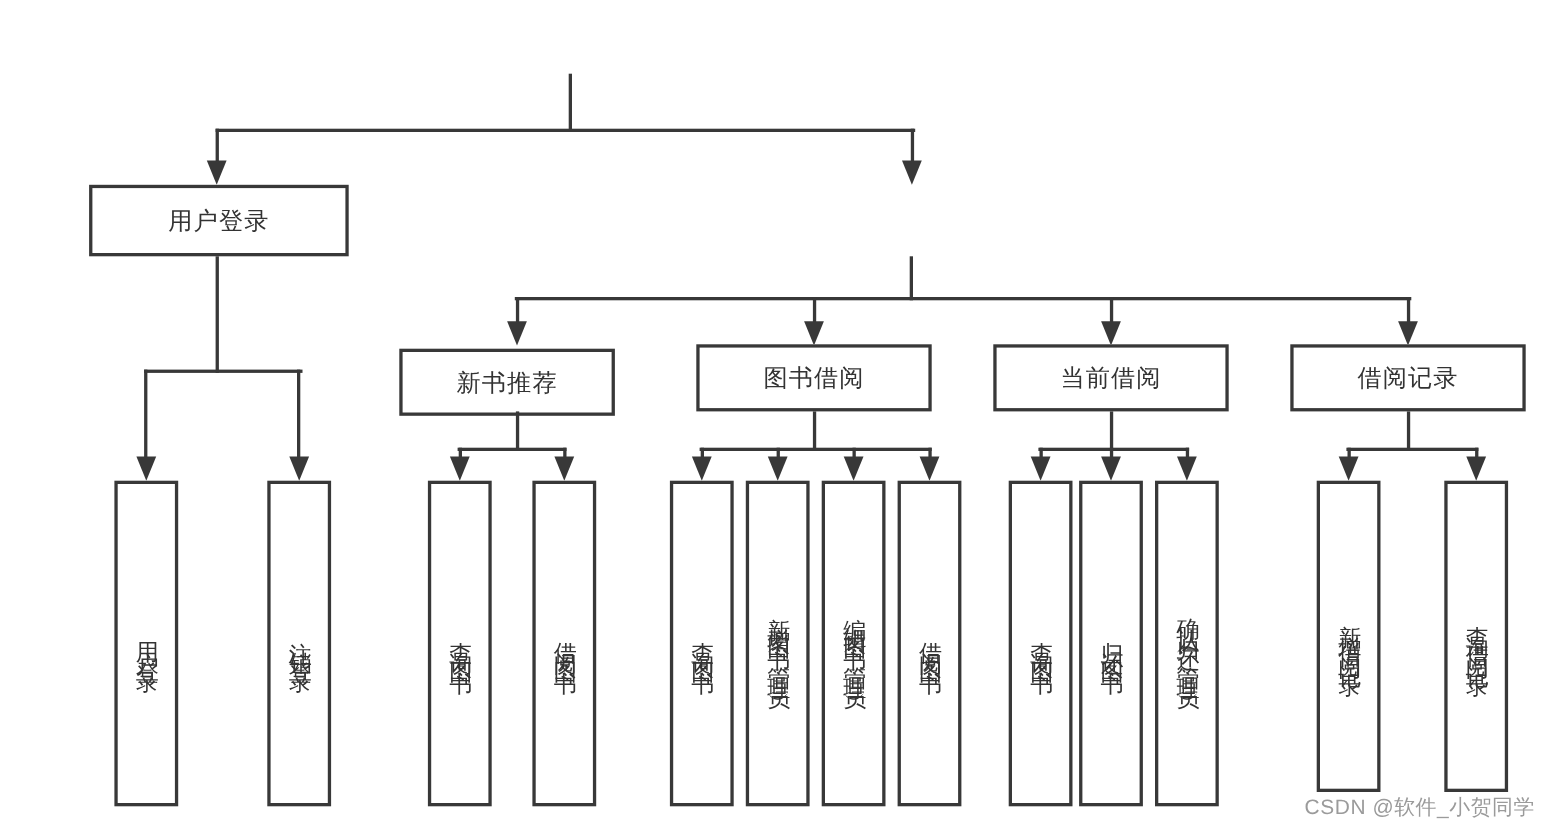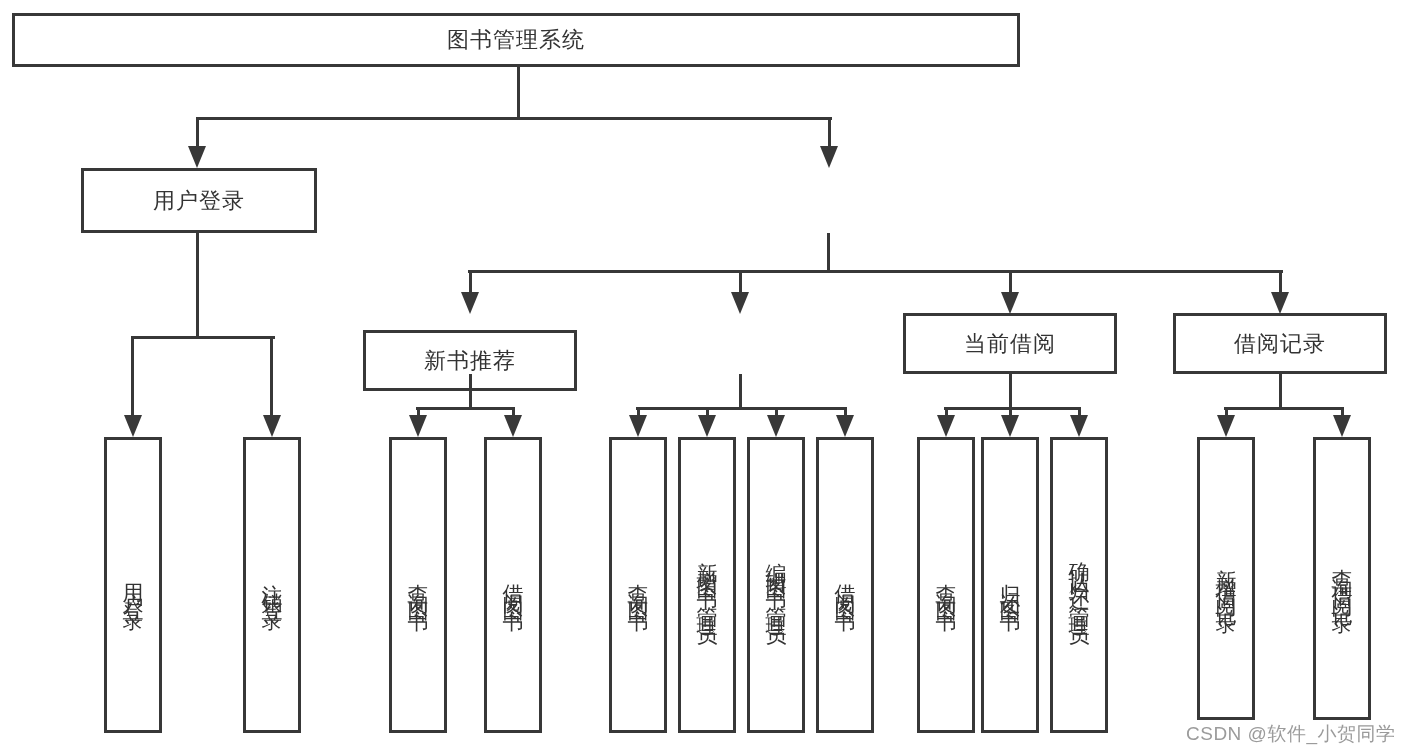--- a/index.html
+++ b/index.html
@@ -45,23 +45,20 @@
     color: #9b9b9b;
     letter-spacing: 0.5px;
     white-space: nowrap;
   }
 </style>
 </head>
 <body>
 
 <div id="stage">
 
-  <div class="box" style="left:12px; top:13px; width:1008px; height:54px;">
-    <span class="h-label">图书管理系统</span>
-  </div>
 
   <div class="line" style="left:517px; top:67px; width:3px; height:53px;"></div>
   <div class="line" style="left:196px; top:117px; width:636px; height:3px;"></div>
   <div class="line" style="left:196px; top:117px; width:3px; height:33px;"></div>
   <div class="arrow" style="left:188px; top:146px;"></div>
   <div class="line" style="left:828px; top:117px; width:3px; height:33px;"></div>
   <div class="arrow" style="left:820px; top:146px;"></div>
 
   <div class="box" style="left:81px; top:168px; width:236px; height:65px;">
     <span class="h-label">用户登录</span>
@@ -78,22 +75,25 @@
   <div class="line" style="left:468px; top:270px; width:815px; height:3px;"></div>
   <div class="line" style="left:469px; top:270px; width:3px; height:26px;"></div>
   <div class="arrow" style="left:461px; top:292px;"></div>
   <div class="line" style="left:739px; top:270px; width:3px; height:26px;"></div>
   <div class="arrow" style="left:731px; top:292px;"></div>
   <div class="line" style="left:1009px; top:270px; width:3px; height:26px;"></div>
   <div class="arrow" style="left:1001px; top:292px;"></div>
   <div class="line" style="left:1279px; top:270px; width:3px; height:26px;"></div>
   <div class="arrow" style="left:1271px; top:292px;"></div>
 
-  <div class="box" style="left:363px; top:330px; width:214px; height:61px;">
+  <div class="box" style="left:363px; top:317px; width:196px; height:61px;">
     <span class="h-label">新书推荐</span>
+  </div>
+  <div class="box" style="left:633px; top:313px; width:214px; height:61px;">
+    <span class="h-label">图书借阅</span>
   </div>
   <div class="box" style="left:903px; top:313px; width:214px; height:61px;text-align:right;">
     <span class="h-label">当前借阅</span>
   </div>
   <div class="box" style="left:1173px; top:313px; width:214px; height:61px;">
     <span class="h-label">借阅记录</span>
   </div>
 
   <div class="line" style="left:469px; top:374px; width:3px; height:36px;"></div>
   <div class="line" style="left:416px; top:407px; width:99px; height:3px;"></div>

